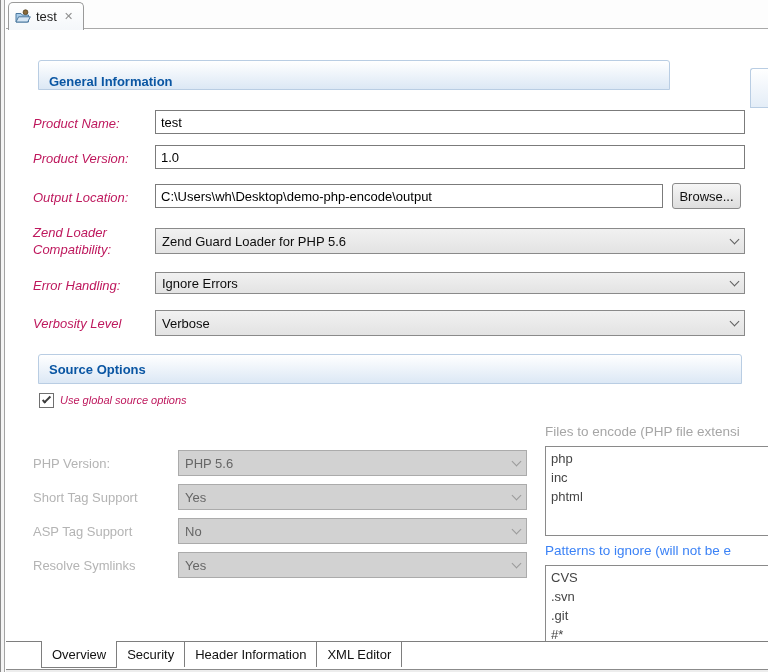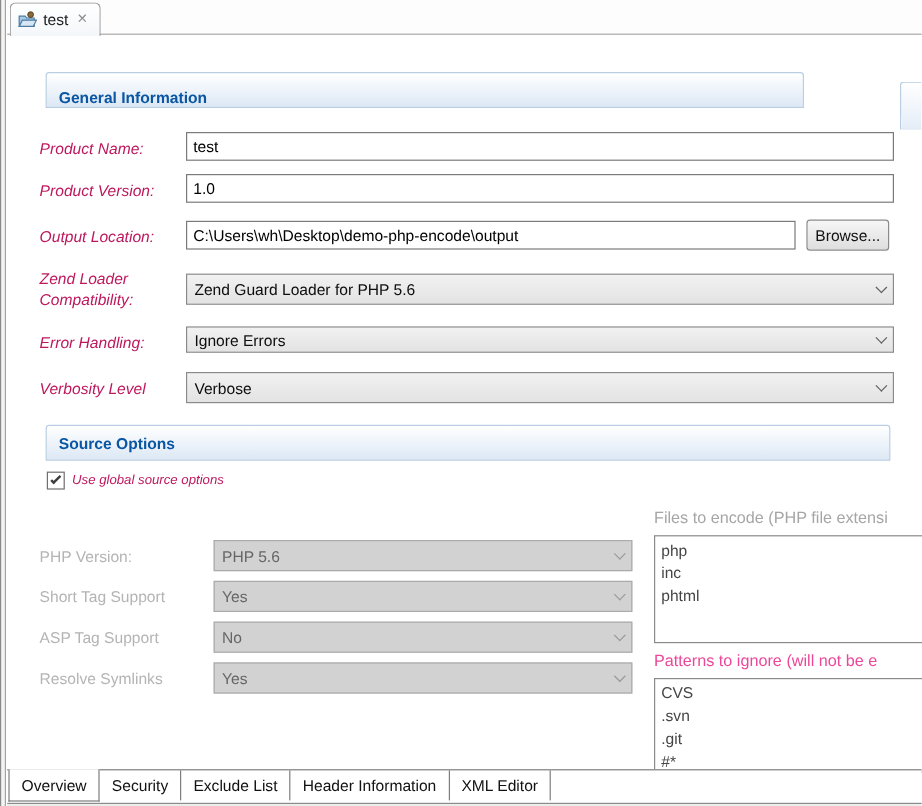--- a/index.html
+++ b/index.html
@@ -55,21 +55,21 @@
   .listbox .li { padding:0 5px; line-height:19px; color:#454545; white-space:nowrap; }
 
   
   .bstrip { left:6px; right:0; top:641px; height:31px; background:#fff; border-top:1px solid #7e7e7e; }
   .bstrip .line { position:absolute; left:0; right:0; top:27px; height:1px; background:#8b8b8b; }
   .bstrip .under { position:absolute; left:0; right:0; top:28px; bottom:0; background:#ededed; }
   .btabs { position:absolute; left:1px; top:0; display:flex; align-items:flex-start; }
   .btab { height:25px; padding:0 10px; display:flex; align-items:center; font-size:13px;
     color:#111; border-right:1px solid #7e7e7e; cursor:pointer; background:transparent; }
   .btab.sel { margin-top:-1px; height:27px; background:#fff; z-index:2;
-    border:1px solid #7e7e7e; border-top:none; }
+    border:1px solid #7e7e7e; border-top:none;margin-left:34px; }
 </style>
 </head>
 <body>
 
 <div class="abs left-rail"></div>
 
 <div class="abs tabbar">
   <div class="editor-tab">
     <span style="display:flex;">
       <svg width="16" height="15" viewBox="0 0 16 15">
@@ -152,31 +152,30 @@
   <span class="chev"></span>
 </div>
 
 <div class="abs lbl-dis" style="left:545px; top:424px; font-size:13.5px; color:#a6a6a6;">Files to encode (PHP file extensi</div>
 <div class="abs listbox" style="left:545px; top:446px; width:230px; height:90px;">
   <div class="li">php</div>
   <div class="li">inc</div>
   <div class="li">phtml</div>
 </div>
 
-<div class="abs lbl-dis" style="left:545px; top:543px; font-size:13.5px; color:#ec4899;">Patterns to ignore (will not be e</div>
+<div class="abs lbl-dis" style="left:545px; top:543px; font-size:13.5px; color:#3b82f6;">Patterns to ignore (will not be e</div>
 <div class="abs listbox" style="left:545px; top:565px; width:230px; height:79px;">
   <div class="li">CVS</div>
   <div class="li">.svn</div>
   <div class="li">.git</div>
   <div class="li">#*</div>
 </div>
 
 <div class="abs bstrip">
   <div class="under"></div>
   <div class="line"></div>
   <div class="btabs">
     <div class="btab sel">Overview</div>
     <div class="btab">Security</div>
-    <div class="btab">Exclude List</div>
     <div class="btab">Header Information</div>
     <div class="btab">XML Editor</div>
   </div>
 </div>
 
 </body></html>

